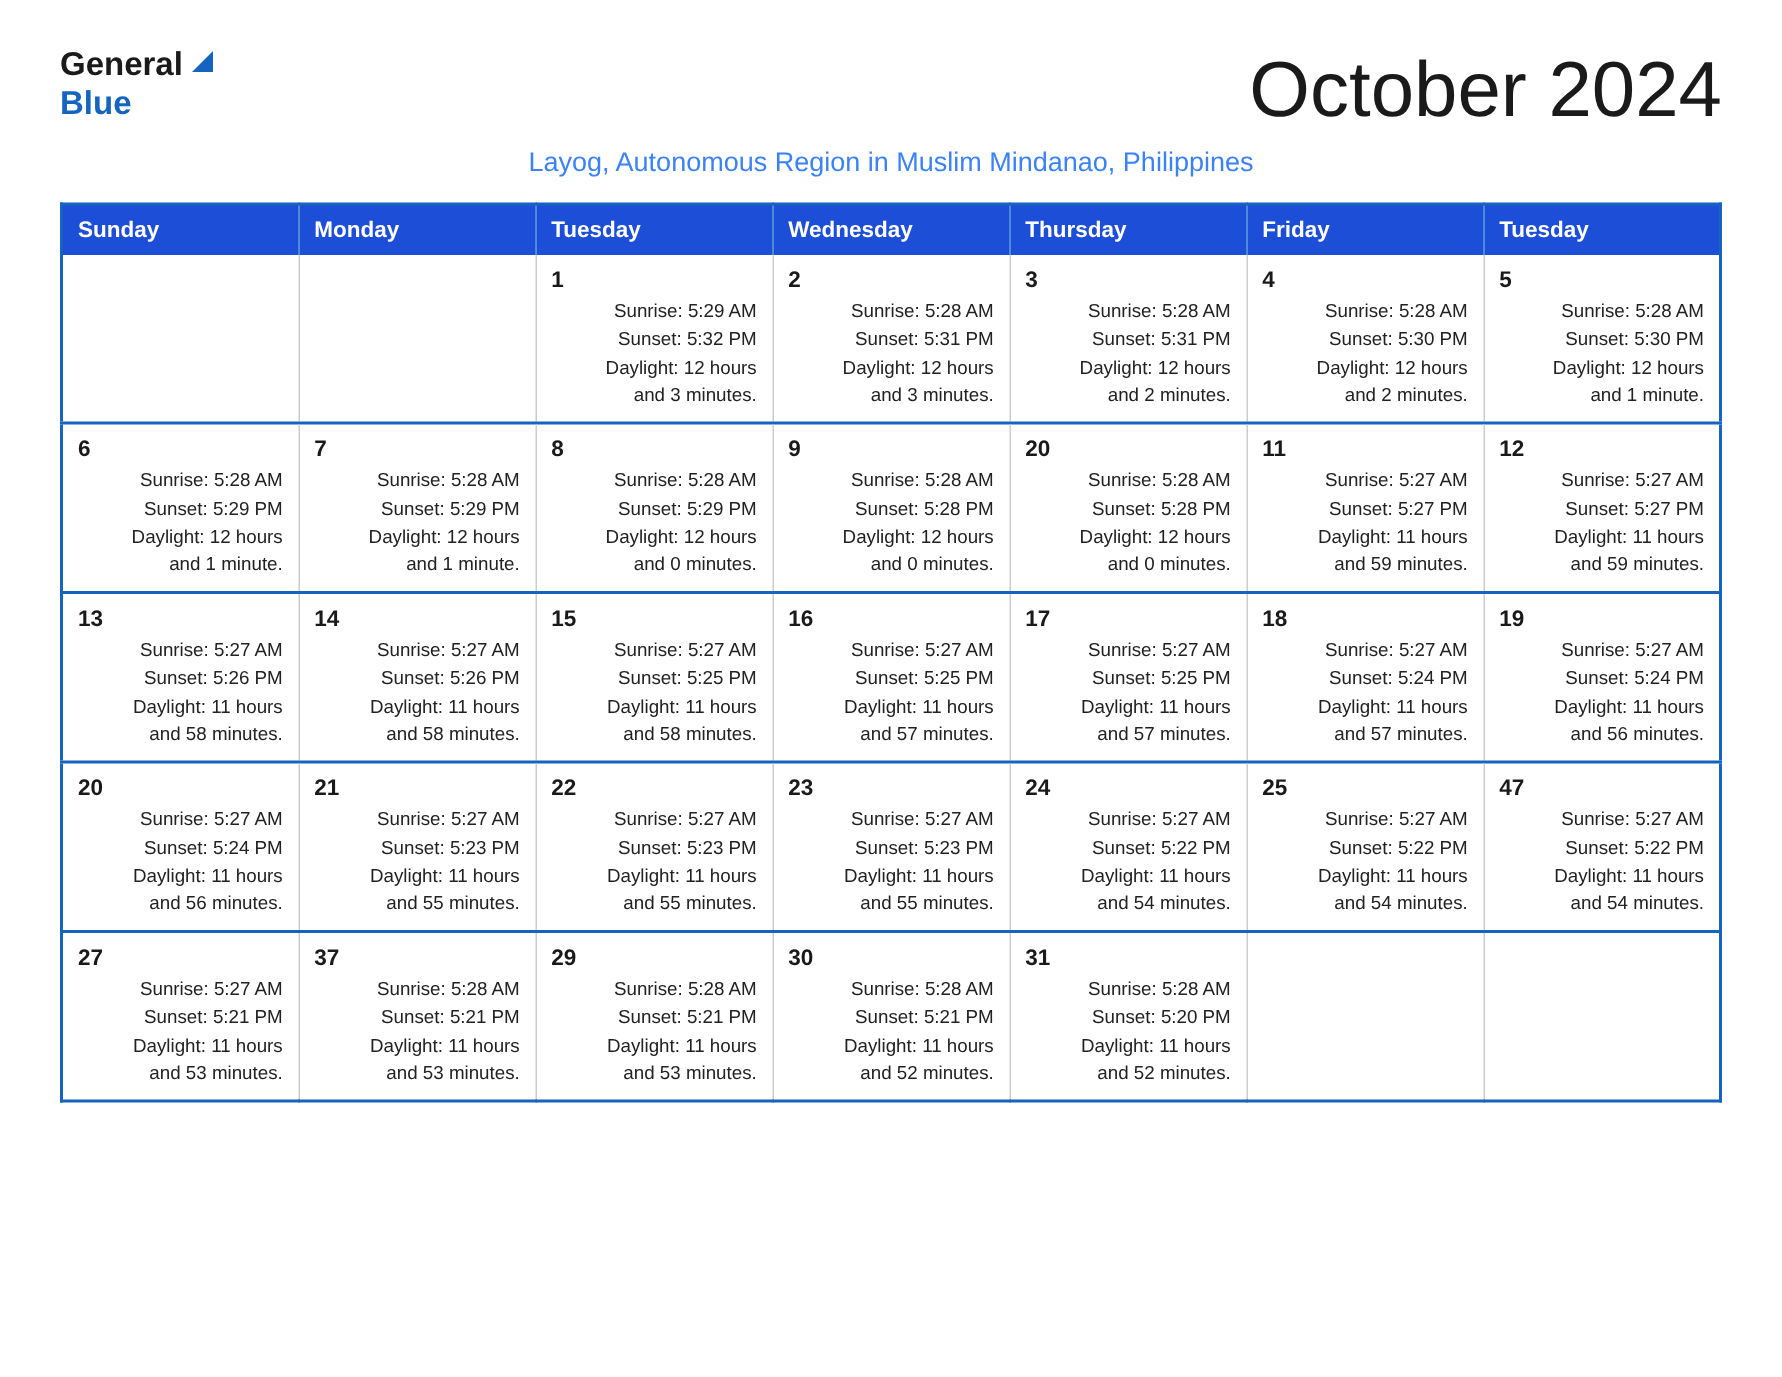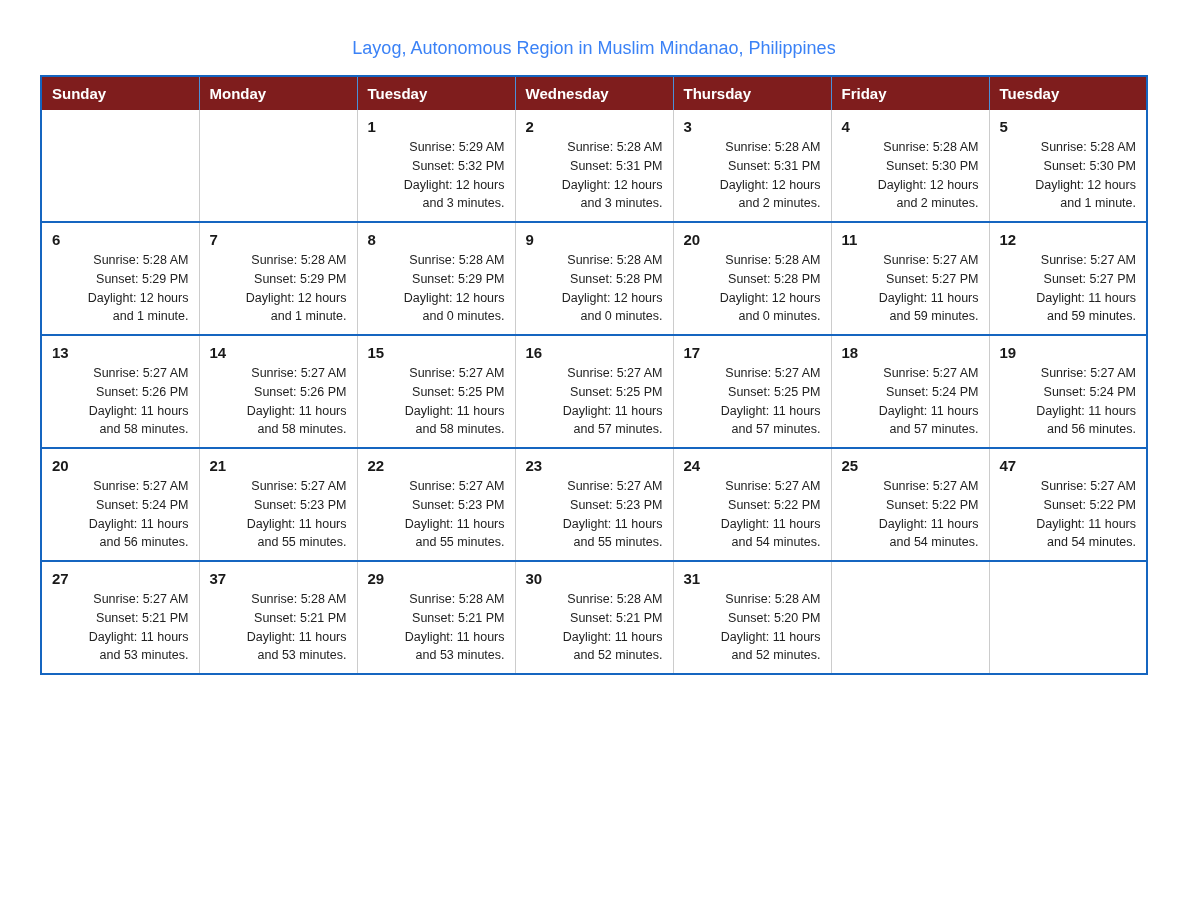--- a/index.html
+++ b/index.html
@@ -47,21 +47,21 @@
       color: #3b82f6;
       margin-bottom: 16px;
       font-weight: normal;
     }
     .calendar-table {
       width: 100%;
       border-collapse: collapse;
       border: 2px solid #1565c0;
     }
     .calendar-table thead tr th {
-      background-color: #7f1d1d;
+      background-color: #1d4ed8;
       color: #fff;
       font-size: 15px;
       font-weight: bold;
       padding: 8px 10px;
       text-align: left;
       border-right: 1px solid #4a90d9;
     }
     .calendar-table thead tr th:last-child {
       border-right: none;
     }
@@ -95,20 +95,32 @@
       text-align: right;
     }
     .empty-cell {
       background: #fff;
     }
   </style>
 </head>
 <body>
 
 <div class="header-area">
+  <div class="logo-block">
+    <div class="logo-row">
+      <span class="logo-text-general">General</span>
+      <svg width="22" height="22" viewBox="0 0 22 22" style="margin-left:2px; margin-top:-4px;">
+        <polygon points="4,18 18,18 18,4" fill="#1565c0"></polygon>
+      </svg>
+    </div>
+    <div class="logo-row">
+      <span class="logo-text-blue">Blue</span>
+    </div>
+  </div>
+  <div class="month-title">October 2024</div>
 </div>
 
 <div class="subtitle">Layog, Autonomous Region in Muslim Mindanao, Philippines</div>
 
 <table class="calendar-table">
   <thead>
     <tr>
     <th>Sunday</th>
         <th>Monday</th>
         <th>Tuesday</th>

